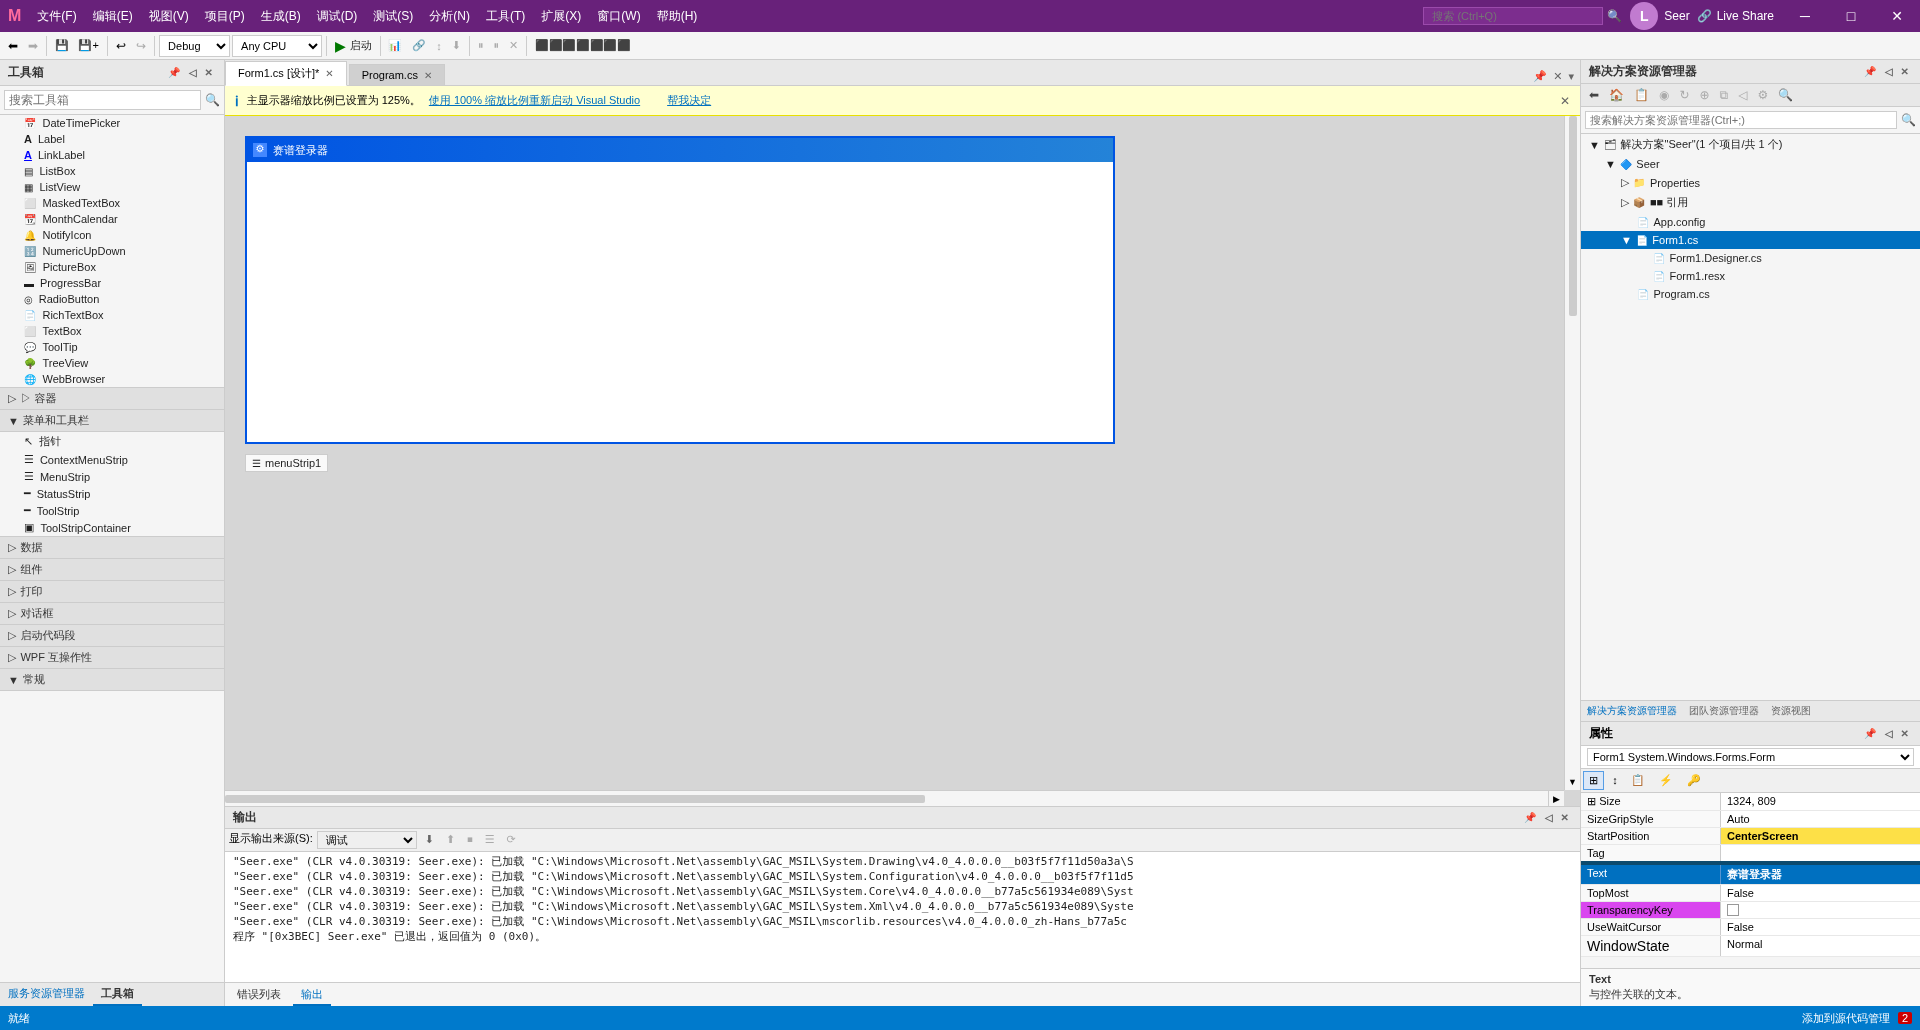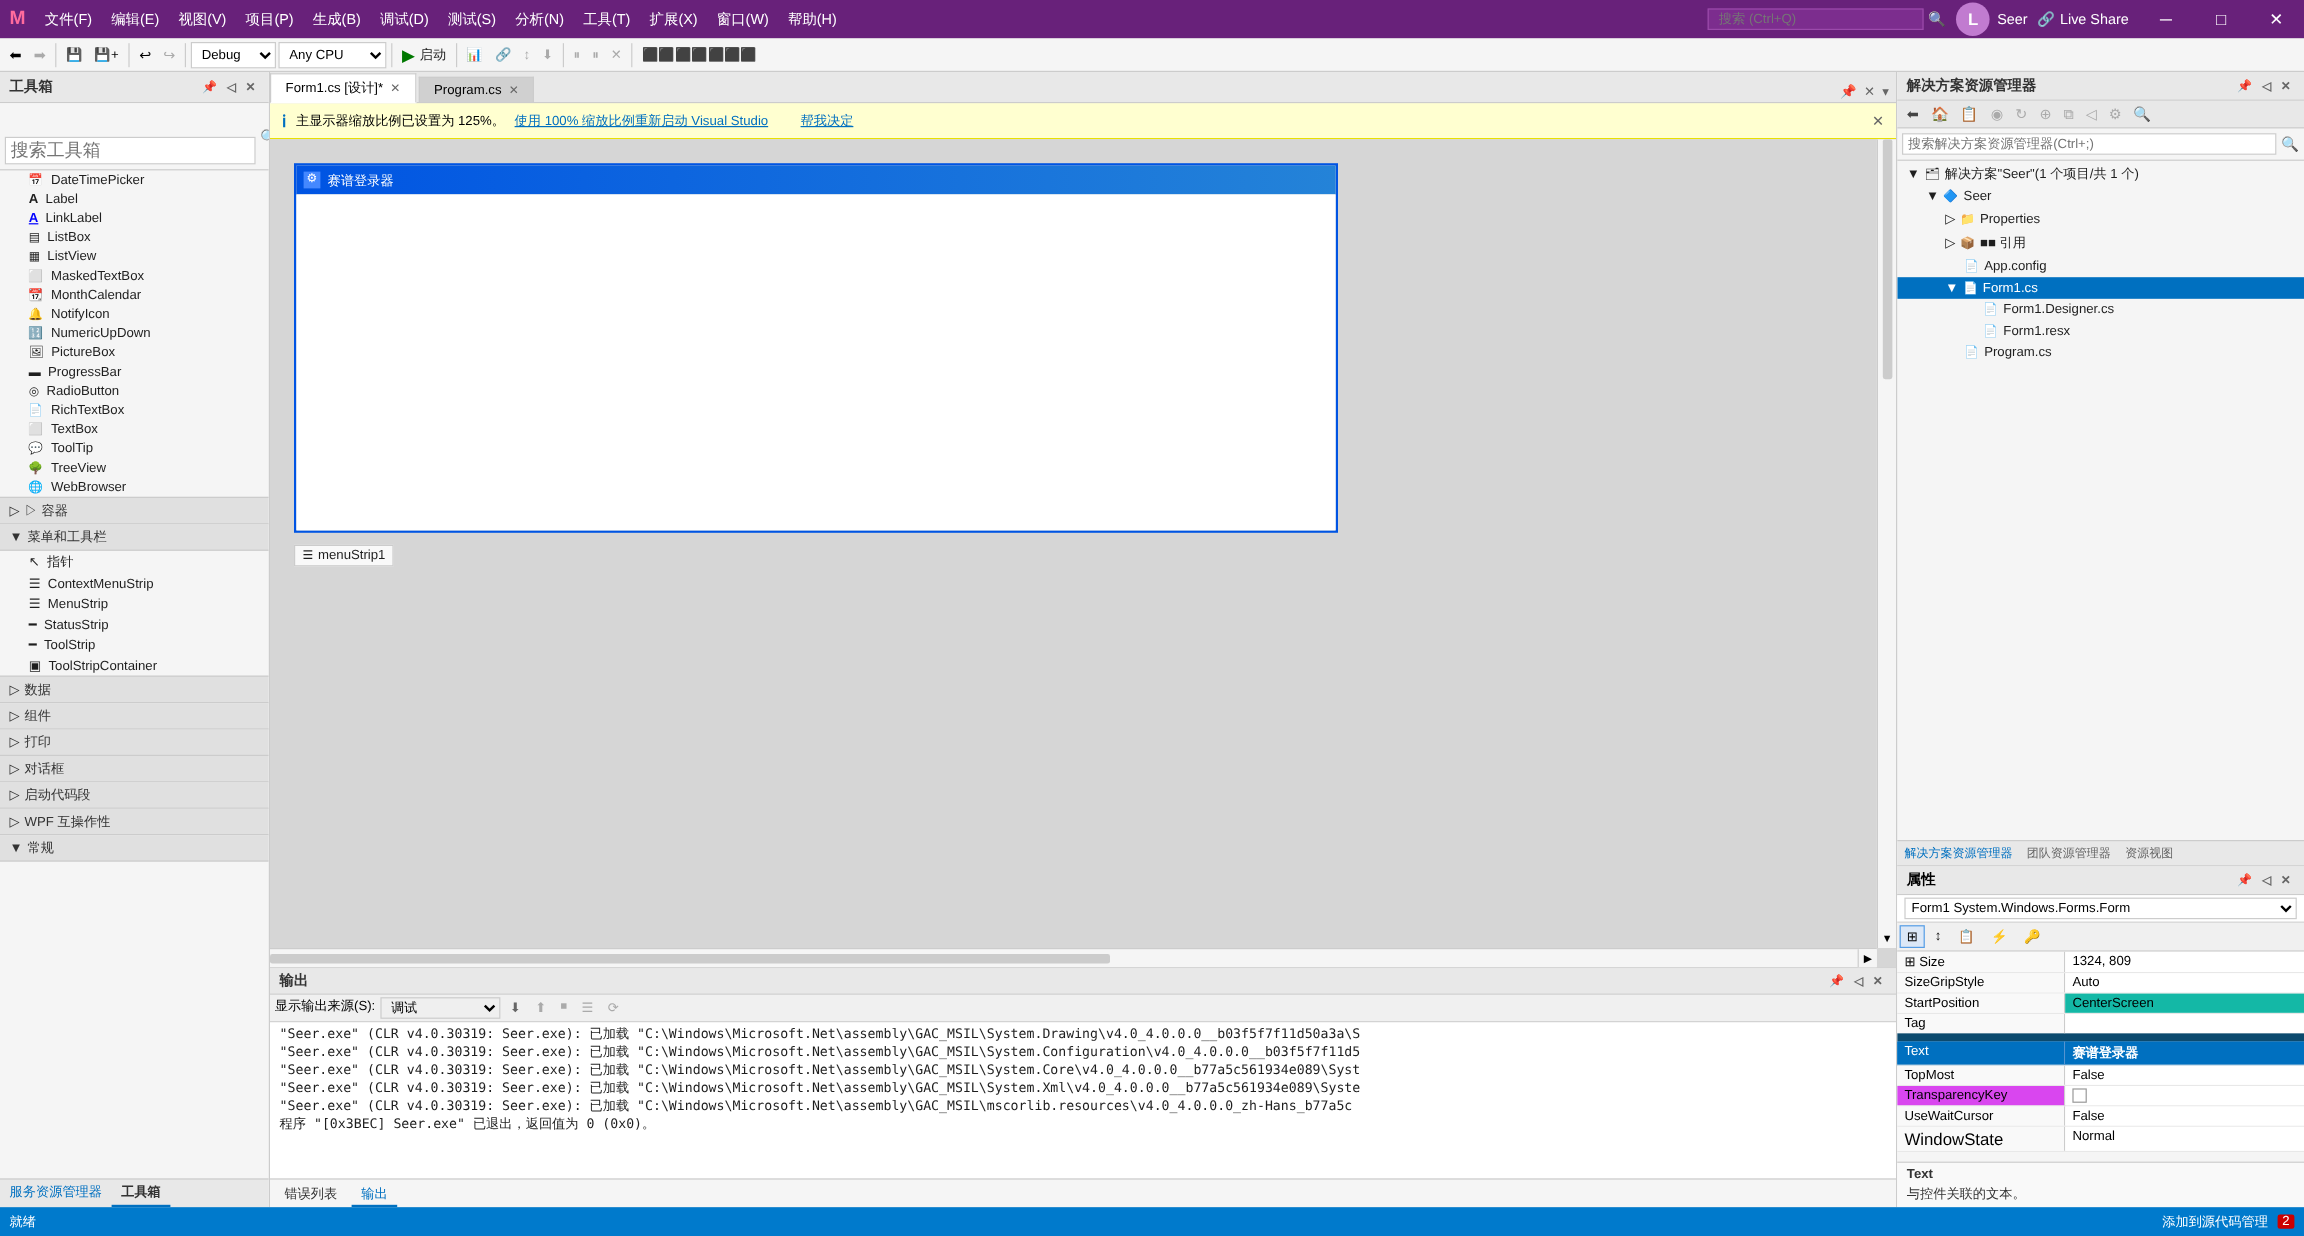--- a/index.html
+++ b/index.html
@@ -87,21 +87,21 @@
   <div style="width:225px; background:#f5f5f5; border-right:1px solid #cccccc; display:flex; flex-direction:column; overflow:hidden;">
     <div style="background:#e8e8e8; border-bottom:1px solid #cccccc; padding:4px 8px; font-size:12px; font-weight:600; display:flex; align-items:center; justify-content:space-between; color:#333;">
       <span>工具箱</span>
       <div style="display:flex; gap:2px;">
         <span style="font-size:10px; cursor:pointer; padding:1px 3px; color:#666;">📌</span>
         <span style="font-size:10px; cursor:pointer; padding:1px 3px; color:#666;">◁</span>
         <span style="font-size:10px; cursor:pointer; padding:1px 3px; color:#666;">✕</span>
       </div>
     </div>
     <div style="padding:4px; background:#f5f5f5; border-bottom:1px solid #cccccc; display:flex; align-items:center;">
-      <input type="text" placeholder="搜索工具箱" style="flex: 1 1 0%; border: 1px solid rgb(204, 204, 204); padding: 2px 4px; font-size: 15px; outline: none; background: white; margin-top: 24px;">
+      <input type="text" placeholder="搜索工具箱" style="flex: 1 1 0%; border: 1px solid rgb(204, 204, 204); padding: 2px 4px; font-size: 12px; outline: none; background: white;">
       <span style="margin-left:4px; color:#666; cursor:pointer;">🔍</span>
     </div>
     <div style="flex:1; overflow-y:auto;">
 
       <div style="padding:2px 8px 2px 24px; font-size:11px; cursor:pointer; display:flex; align-items:center; gap:6px; color:#1e1e1e;">
         <span style="font-size:10px;">📅</span>
         <span>DateTimePicker</span>
       </div>
       <div style="padding:2px 8px 2px 24px; font-size:11px; cursor:pointer; display:flex; align-items:center; gap:6px; color:#1e1e1e;">
         <span style="font-size:11px; font-weight:bold;">A</span>
@@ -458,24 +458,24 @@
           <div style="flex:1; padding:2px 6px; font-size:11px; background:white;">1324, 809</div>
         </div>
 
         <div style="display:flex; border-bottom:1px solid #e8e8e8;">
           <div style="width:140px; padding:2px 6px; font-size:11px; border-right:1px solid #cccccc; background:#f9f9f9;">SizeGripStyle</div>
           <div style="flex:1; padding:2px 6px; font-size:11px; background:white;">Auto</div>
         </div>
 
         <div style="display:flex; border-bottom:1px solid #e8e8e8;">
           <div style="width:140px; padding:2px 6px; font-size:11px; border-right:1px solid #cccccc; background:#f9f9f9;">StartPosition</div>
-          <div style="flex:1; padding:2px 6px; font-size:11px; background:#14b8a6; font-weight:normal;">CenterScreen</div>
-        </div>
-
-        <div style="display:flex; border-bottom:7px solid #0c4a6e;">
+          <div style="flex:1; padding:2px 6px; font-size:11px; background:#fde047; font-weight:bold;">CenterScreen</div>
+        </div>
+
+        <div style="display:flex; border-bottom:4px solid #0c4a6e;">
           <div style="width:140px; padding:2px 6px; font-size:11px; border-right:1px solid #cccccc; background:#f9f9f9;">Tag</div>
           <div style="flex:1; padding:2px 6px; font-size:11px; background:white;"></div>
         </div>
 
         <div style="display:flex; border-bottom:1px solid #e8e8e8; background:#0070c0;">
           <div style="width:140px; padding:2px 6px; font-size:11px; border-right:1px solid #5594d0; background:#0070c0; color:white;">Text</div>
           <div style="flex:1; padding:2px 6px; font-size:11px; background:#0070c0; color:white; font-weight:bold;">赛谱登录器</div>
         </div>
 
         <div style="display:flex; border-bottom:1px solid #e8e8e8;">

